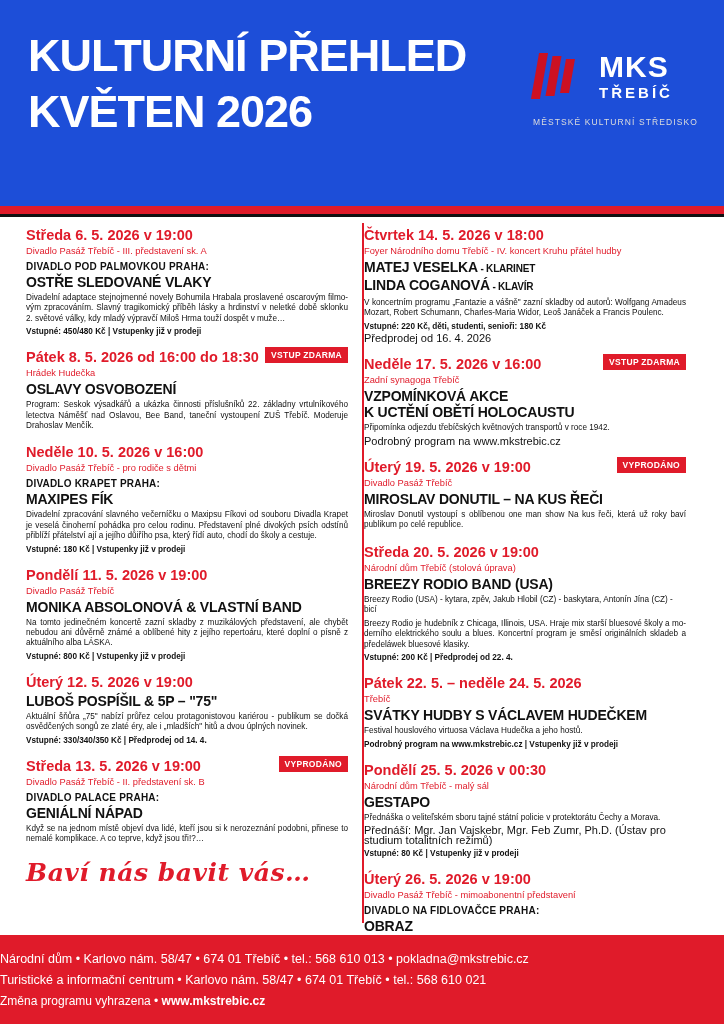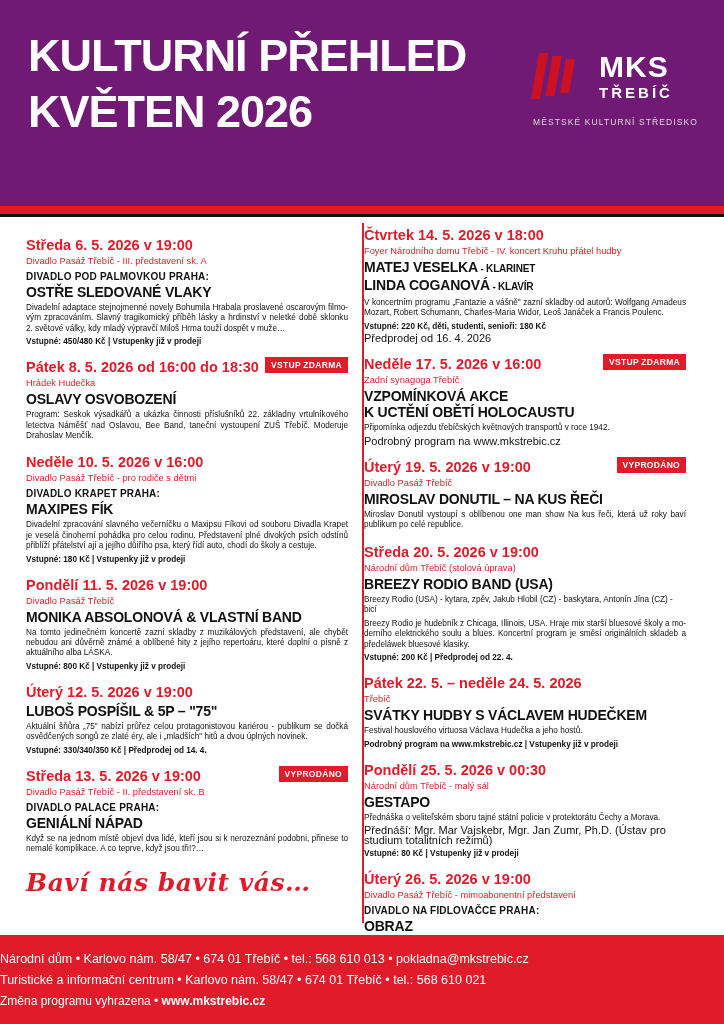--- a/index.html
+++ b/index.html
@@ -9,21 +9,21 @@
     font-family:"Liberation Sans", sans-serif;
     color:#111;
     overflow:hidden;
   }
   .page{position:relative;width:724px;height:1024px;background:#fff;}
 
   
   .header{
     position:relative;
     height:190px;
-    background:#701a75;
+    background:#1d4ed8;
     padding:8px;
   }
   .hdr-title{
     position:absolute;
     left:28px;top:28px;
     color:#ffffff;
     font-weight:bold;
     font-size:45px;
     line-height:56px;
     letter-spacing:-1px;
@@ -55,21 +55,21 @@
   .blk-rule{height:3px;background:#111;}
 
   
   .content{
     position:relative;
     padding:10px 26px 0 26px;
     display:flex;
     gap:0;
   }
   .col{width:322px;}
-  .col.left{padding-right:0;margin-top:10px;}
+  .col.left{padding-right:0;}
   .col.right{padding-left:16px;}
   .divider{
     position:absolute;
     left:362px;top:6px;
     width:2px;height:700px;
     background:#e01b2a;
   }
 
   .event{margin-bottom:13px;position:relative;}
   .ev-date{
@@ -294,21 +294,21 @@
         <div class="ev-title">SVÁTKY HUDBY S VÁCLAVEM HUDEČKEM</div>
         <div class="ev-desc">Festival houslového virtuosa Václava Hudečka a jeho hostů.</div>
         <div class="ev-price">Podrobný program na www.mkstrebic.cz | Vstupenky již v prodeji</div>
       </div>
 
       <div class="event">
         <div class="ev-date">Pondělí 25. 5. 2026 v 00:30</div>
         <div class="ev-venue">Národní dům Třebíč - malý sál</div>
         <div class="ev-title">GESTAPO</div>
         <div class="ev-desc">Přednáška o veliteľském sboru tajné státní policie v protektorátu Čechy a Morava.</div>
-        <div class="ev-note">Přednáší: Mgr. Mar Vajskebr, Mgr. Jan Zumr, Ph.D. (Ústav pro studium totalitních režimů)</div>
+        <div class="ev-note">Přednáší: Mgr. Jan Vajskebr, Mgr. Feb Zumr, Ph.D. (Ústav pro studium totalitních režimů)</div>
         <div class="ev-price">Vstupné: 80 Kč | Vstupenky již v prodeji</div>
       </div>
 
       <div class="event">
         <div class="ev-date">Úterý 26. 5. 2026 v 19:00</div>
         <div class="ev-venue">Divadlo Pasáž Třebíč - mimoabonentní představení</div>
         <div class="ev-org">DIVADLO NA FIDLOVAČCE PRAHA:</div>
         <div class="ev-title">OBRAZ</div>
         <div class="ev-desc">Populární francouzská komedie o křehkosti přátelství mužů středního věku.</div>
         <div class="ev-price">Vstupné: 420/450 Kč | Vstupenky již v prodeji</div>

